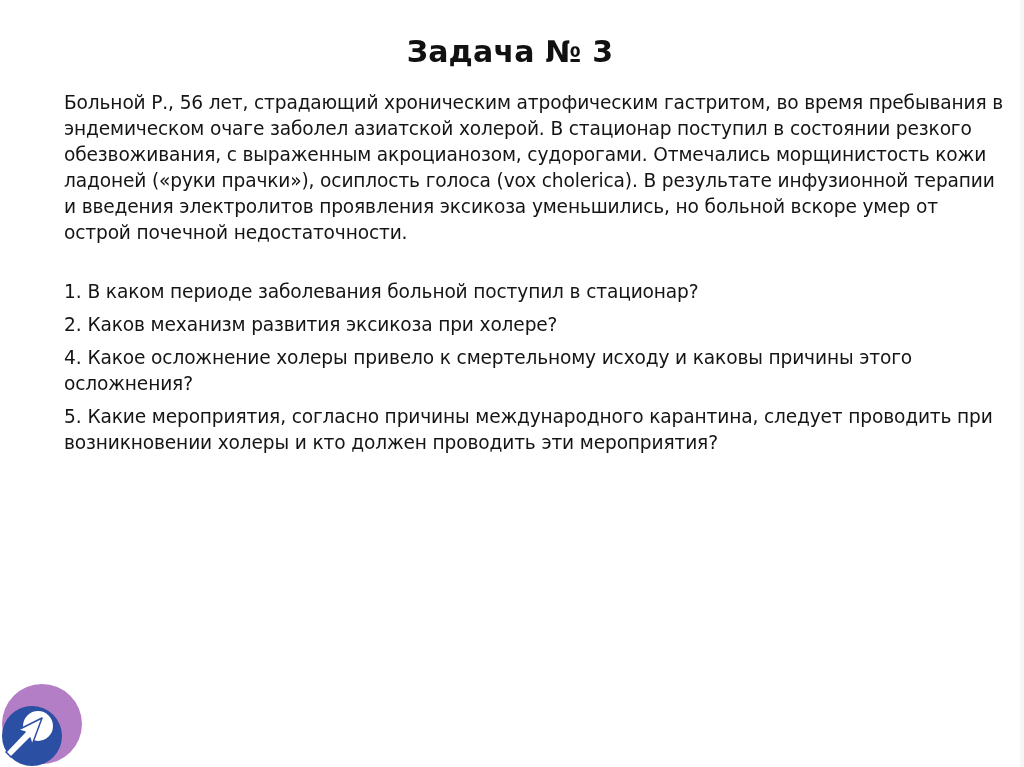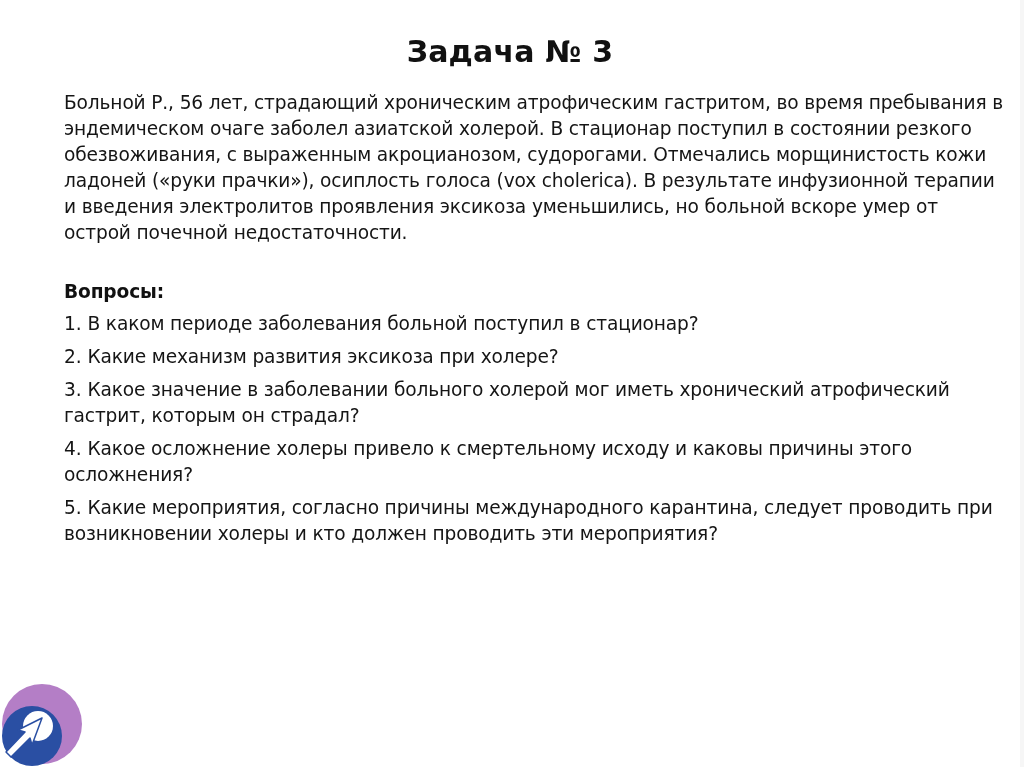--- a/index.html
+++ b/index.html
@@ -82,25 +82,23 @@
 
 <div class="slide">
   <div class="title">Задача № 3</div>
 
   <div class="content">
     <div class="intro">
       <p>Больной Р., 56 лет, страдающий хроническим атрофическим гастритом, во время пребывания в эндемическом очаге заболел азиатской холерой. В стационар поступил в состоянии резкого обезвоживания, с выраженным акроцианозом, судорогами. Отмечались морщинистость кожи ладоней («руки прачки»), осиплость голоса (vox cholerica). В результате инфузионной терапии и введения электролитов проявления эксикоза уменьшились, но больной вскоре умер от острой почечной недостаточности.</p>
     </div>
 
     <div class="questions">
-      <p class="questions-heading">Вопросы:</p>
 
       <p class="question"><span class="num">1.</span><span>В каком периоде заболевания больной поступил в стационар?</span></p>
-      <p class="question"><span class="num">2.</span><span>Какие механизм развития эксикоза при холере?</span></p>
-      <p class="question"><span class="num">3.</span><span>Какое значение в заболевании больного холерой мог иметь хронический атрофический гастрит, которым он страдал?</span></p>
+      <p class="question"><span class="num">2.</span><span>Каков механизм развития эксикоза при холере?</span></p>
       <p class="question"><span class="num">4.</span><span>Какое осложнение холеры привело к смертельному исходу и каковы причины этого осложнения?</span></p>
       <p class="question"><span class="num">5.</span><span>Какие мероприятия, согласно причины международного карантина, следует проводить при возникновении холеры и кто должен проводить эти мероприятия?</span></p>
     </div>
   </div>
 
   <div class="logo">
     <svg width="84" height="84" viewBox="0 0 84 84" xmlns="http://www.w3.org/2000/svg">
       <circle cx="42" cy="42" r="40" fill="#b47ec6"></circle>
       <circle cx="32" cy="54" r="30" fill="#2a4fa3"></circle>
       <circle cx="38" cy="44" r="15" fill="#ffffff"></circle>

